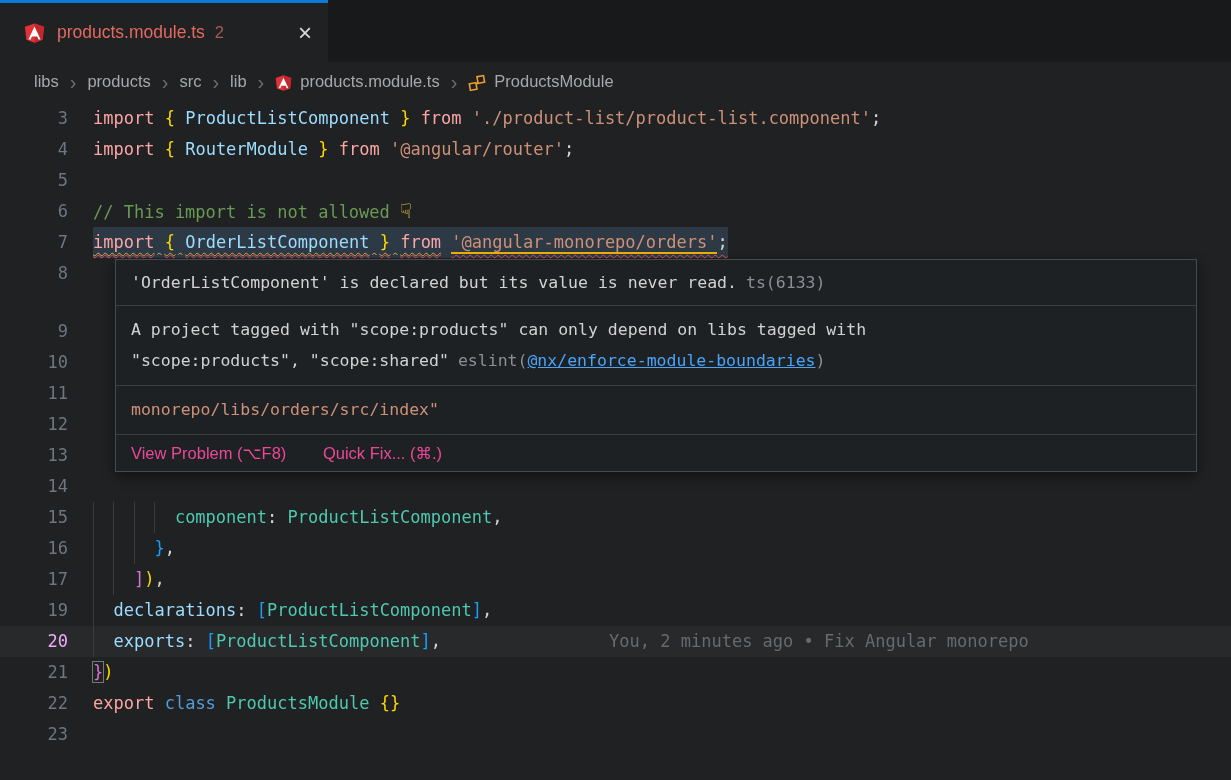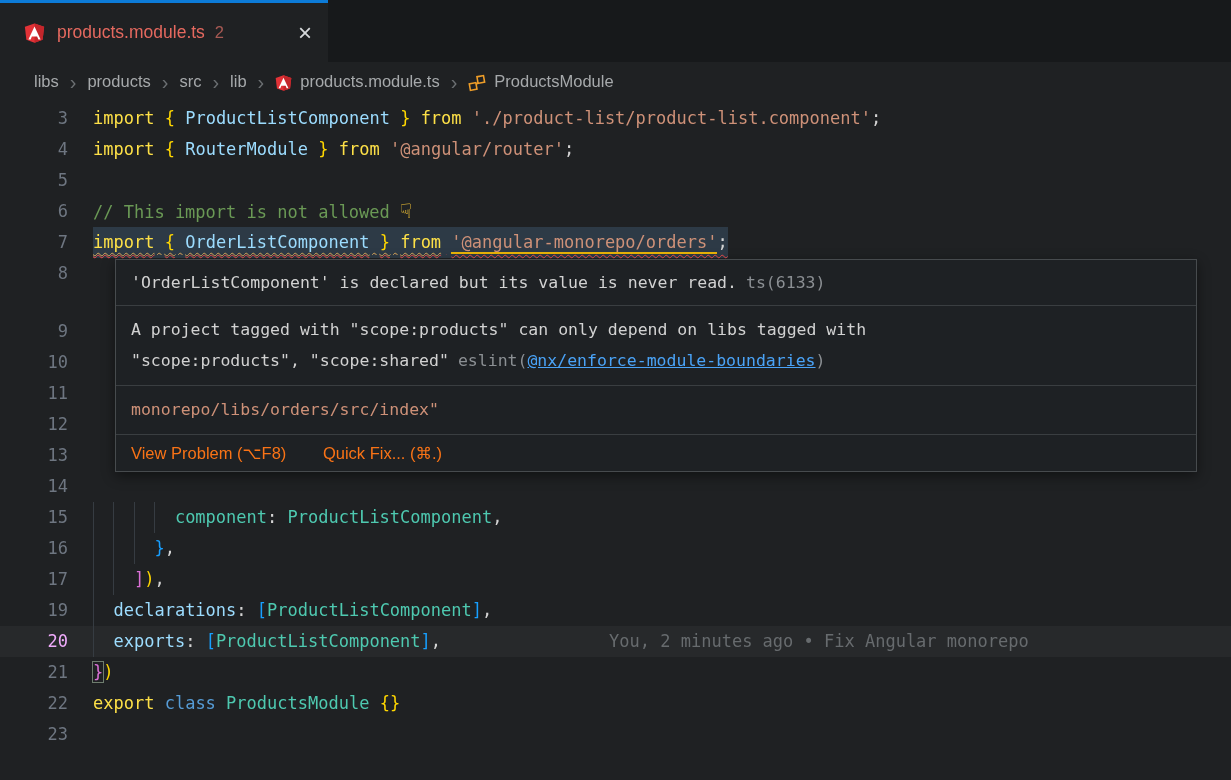--- a/index.html
+++ b/index.html
@@ -28,21 +28,21 @@
   .code-line { position:relative; height:31px; line-height:31px; white-space:pre; }
   .code-line.current { background:rgba(225,232,240,0.045); }
   .ln { position:absolute; left:0; top:0; width:68px; text-align:right; color:#6e7681; }
   .code-line.current .ln { color:#f0abfc; }
   .lc { display:inline-block; margin-left:93px; height:31px; }
   .lc.hl { background:rgba(86,125,165,0.27); }
   .guide { position:absolute; top:0; bottom:0; width:1px; background:#363c42; }
   .row-spacer { height:27px; }
   .blame { color:#676b6e; margin-left:168px; }
 
-  .tk-kw{color:#fde047} .tk-kw2{color:#569CD6} .tk-id{color:#9CDCFE} .tk-cls{color:#4EC9B0}
+  .tk-kw{color:#fca5a5} .tk-kw2{color:#569CD6} .tk-id{color:#9CDCFE} .tk-cls{color:#4EC9B0}
   .tk-str{color:#CE9178} .tk-cm{color:#6A9955} .tk-pn{color:#D4D4D4}
   .tk-b1{color:#FFD700} .tk-b2{color:#DA70D6} .tk-b3{color:#179FFF}
   .tk-prop{color:#9CDCFE} .tk-emoji{color:#F2C335; font-size:20px;}
   .link{ border-bottom:2px solid #eab308; cursor:pointer; }
   .bbox{ outline:1px solid #6e7d6e; }
 
   .squiggle { text-decoration:underline; text-decoration-style:wavy; text-decoration-color:#f14c4c;
               text-decoration-thickness:1px; text-underline-offset:6px; text-decoration-skip-ink:none; }
   .sqy { text-decoration:underline; text-decoration-style:wavy; text-decoration-color:#d7a95b;
          text-decoration-thickness:1px; text-underline-offset:4px; text-decoration-skip-ink:none; }
@@ -55,21 +55,21 @@
   .hv-r1 { height:46px; line-height:46px; border-bottom:1px solid #3a3e41; white-space:nowrap; overflow:hidden; }
   .hv-r2 { padding:8px 15px 9px; line-height:31px; border-bottom:1px solid #3a3e41; }
   .hv-r3 { padding:8px 15px 9px; line-height:31px; border-bottom:1px solid #3a3e41; }
   .hv-dim { color:#8b8f93;margin-top:40px; }
   .hv-src { margin-left:9px; }
   .hv-link { color:#4aa3f7; text-decoration:underline; cursor:pointer; }
   .hv-kw { color:#569CD6; }
   .hv-str { color:#CE9178; }
   .hv-footer { height:36px; line-height:36px; padding:0 15px;
                font-family:"Liberation Sans","DejaVu Sans",sans-serif; font-size:16.5px; }
-  .hv-action { color:#f97316; margin-right:32px; cursor:pointer; }
+  .hv-action { color:#ec4899; margin-right:32px; cursor:pointer; }
 
   .ng-ico { display:inline-flex; flex:none; }
 </style>
 </head>
 <body>
 
 <div id="stage">
 
   <div class="tabbar">
     <div class="tab">

